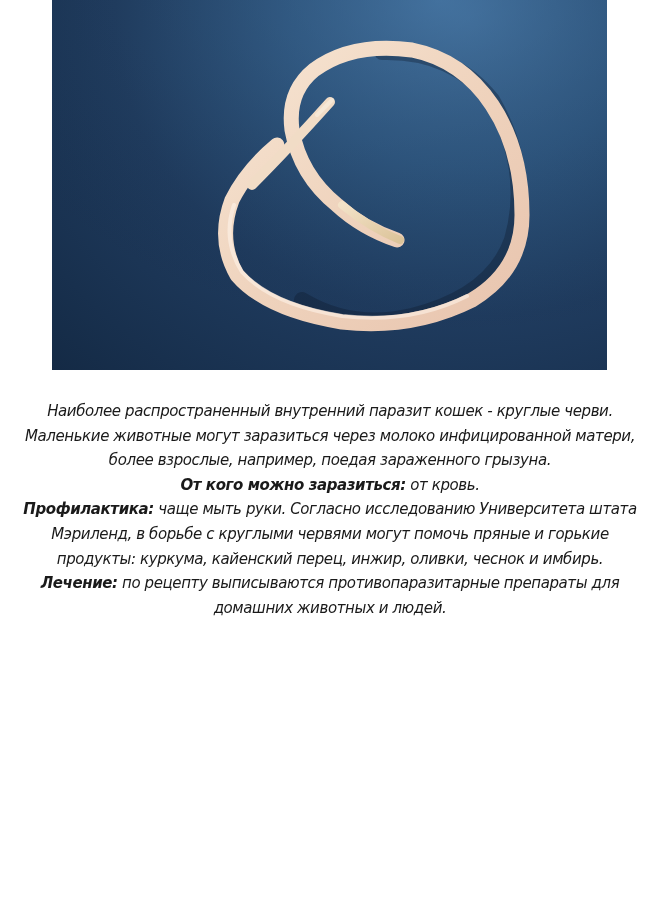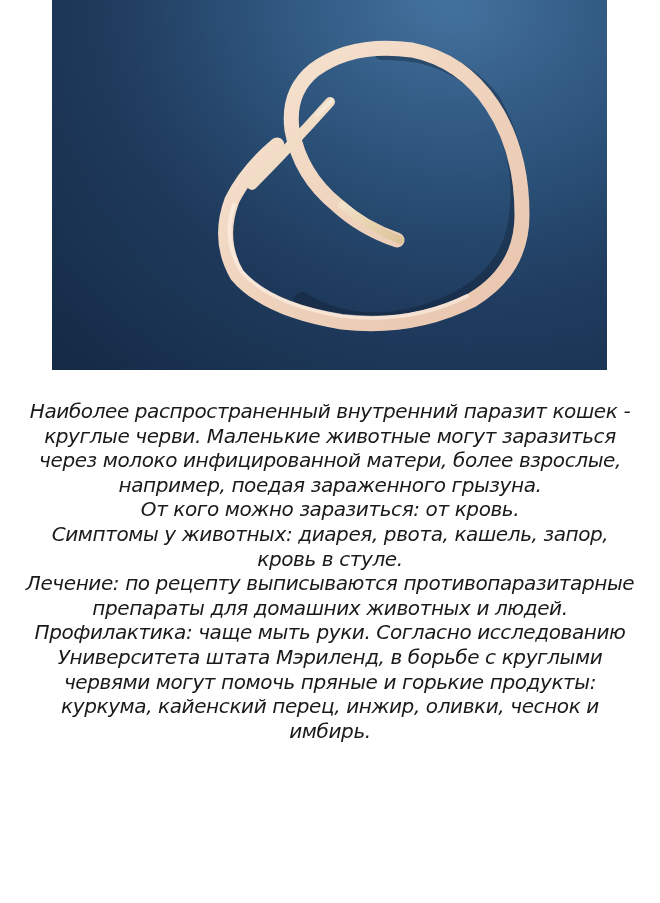--- a/index.html
+++ b/index.html
@@ -7,27 +7,27 @@
   .photo {
     position: absolute; left: 52px; top: 0; width: 555px; height: 370px;
     overflow: hidden;
     background: radial-gradient(ellipse at 75% 5%, #3d6a96 0%, #2d5680 30%, #1f3b5e 60%, #142a45 100%);
   }
   .photo svg { position: absolute; left: 0; top: 0; }
   .text-block {
     position: absolute; left: 20px; top: 399px; width: 620px;
     text-align: center;
     font-family: "DejaVu Sans", sans-serif;
-    font-size: 20px; line-height: 24.6px;
+    font-size: 15px; line-height: 24.6px;
     color: #1a1a1a;
     font-style: italic;
     letter-spacing: -0.4px;
   }
   .text-block p { margin: 0; }
-  .text-block .label { font-weight: normal; }
+  .text-block .label { font-weight: bold; }
 </style>
 </head>
 <body>
 
 <div class="photo">
   <svg width="555" height="370" viewBox="0 0 555 370">
     <defs>
       <linearGradient id="wormGrad" x1="0" y1="0" x2="1" y2="1">
         <stop offset="0" stop-color="#f7e6d4"></stop>
         <stop offset="0.5" stop-color="#efd3bd"></stop>
@@ -53,16 +53,15 @@
     <path d="M 290 205 Q 318 228 348 240" fill="none" stroke="url(#tailGrad)" stroke-width="8" stroke-linecap="round"></path>
 
     <path d="M 200 185 Q 235 150 278 102" fill="none" stroke="#f1dcc6" stroke-width="10" stroke-linecap="round"></path>
     <path d="M 265 115 L 280 100" fill="none" stroke="#f6e8d6" stroke-width="4" stroke-linecap="round"></path>
   </svg>
 </div>
 
 <div class="text-block">
   <p>Наиболее распространенный внутренний паразит кошек - круглые черви. Маленькие животные могут заразиться через молоко инфицированной матери, более взрослые, например, поедая зараженного грызуна.</p>
   <p><span class="label">От кого можно заразиться:</span><span> от кровь.</span></p>
-  <p><span class="label">Симптомы у животных:</span><span> диарея, рвота, кашель, запор, кровь в стуле.</span></p>
+  <p><span class="label">Профилактика:</span><span> чаще мыть руки. Согласно исследованию Университета штата Мэриленд, в борьбе с круглыми червями могут помочь пряные и горькие продукты: куркума, кайенский перец, инжир, оливки, чеснок и имбирь.</span></p>
   <p><span class="label">Лечение:</span><span> по рецепту выписываются противопаразитарные препараты для домашних животных и людей.</span></p>
-  <p><span class="label">Профилактика:</span><span> чаще мыть руки. Согласно исследованию Университета штата Мэриленд, в борьбе с круглыми червями могут помочь пряные и горькие продукты: куркума, кайенский перец, инжир, оливки, чеснок и имбирь.</span></p>
 </div>
 
 </body></html>

